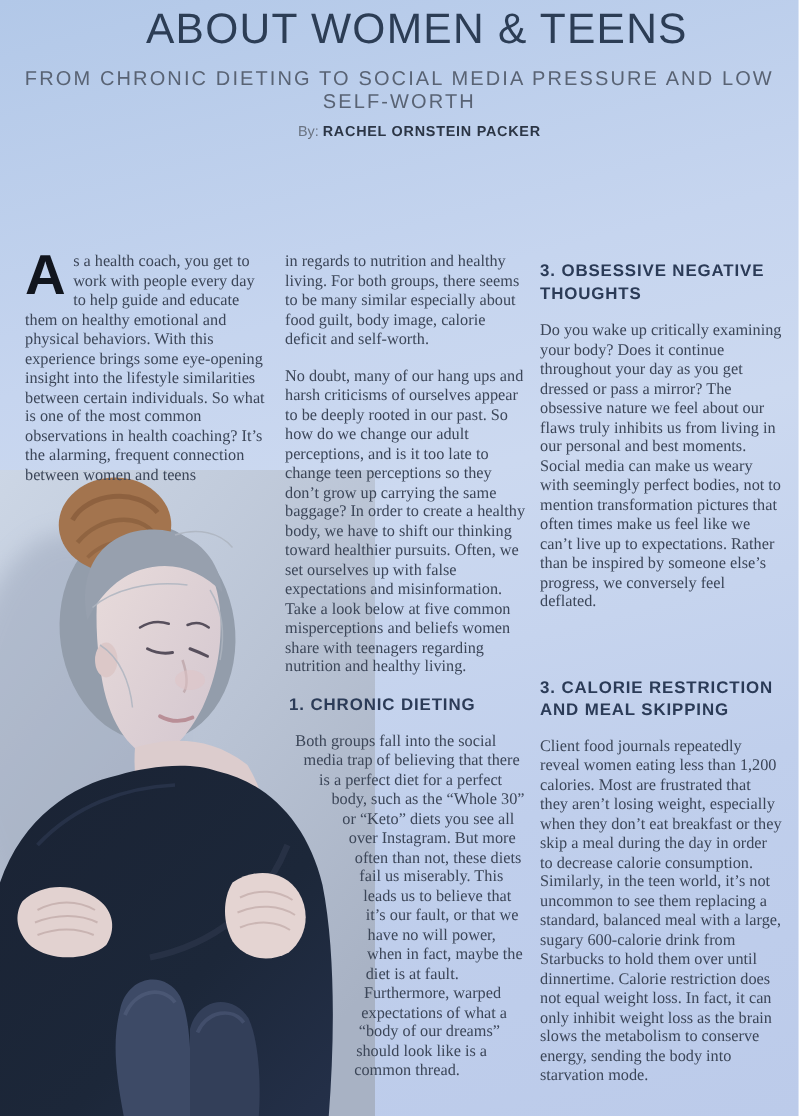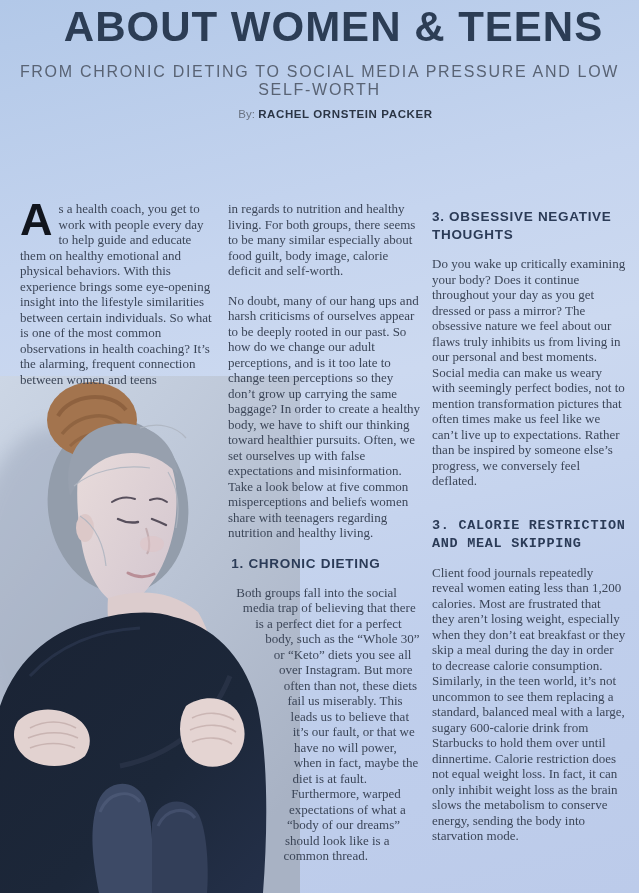--- a/index.html
+++ b/index.html
@@ -14,21 +14,21 @@
   
   .hdr{position:absolute;top:0;left:0;width:639px;text-align:center;z-index:3;}
   .script-title{
     font-family:"DejaVu Serif",serif;
     font-style:italic;font-weight:700;
     font-size:56px;line-height:1.05;
     color:#2e3f58;margin-top:24px;letter-spacing:-2px;
   }
   .caps-title{
     font-family:"Liberation Sans",sans-serif;
-    font-weight:bold;font-size:42px;line-height:1.0;
+    font-weight:normal;font-size:34px;line-height:1.0;
     color:#2c3d55;letter-spacing:1px;margin-top:6px;margin-left:28px;
   }
   .subtitle{
     font-family:"Liberation Sans",sans-serif;
     font-size:16px;letter-spacing:1.7px;
     color:#596374;margin-top:15px;
   }
   .byline{
     font-family:"Liberation Sans",sans-serif;
     font-size:11.5px;margin-top:9px;padding-left:32px;
@@ -41,21 +41,21 @@
   .col1{left:20px;width:196px;}
   .col2{left:228px;width:194px;}
   .col3{left:432px;width:194px;}
   .sec-heading{
     font-family:"Liberation Sans",sans-serif;
     font-size:13.5px;font-weight:bold;letter-spacing:.7px;
     color:#2b3b57;line-height:18px;margin:0 0 12px 0;
   }
   .col2 .sec-heading{}
   .col3 .h-first{margin-top:7px;}
-  .col3 .h-later{margin-top:28px;font-family:Liberation Mono, monospace;}
+  .col3 .h-later{margin-top:52px;}
   .dropcap{
     float:left;
     font-family:"Liberation Sans",sans-serif;
     font-weight:bold;font-size:45px;line-height:33px;
     color:#11151d;margin:2px 6px 0 0;
   }
   
   .wrap-spacer{
     float:left;width:70px;height:300px;
     shape-outside:polygon(0px 0px,10px 55px,30px 80px,45px 105px,55px 135px,62px 165px,66px 195px,64px 225px,60px 255px,56px 285px,55px 300px,0px 300px);

